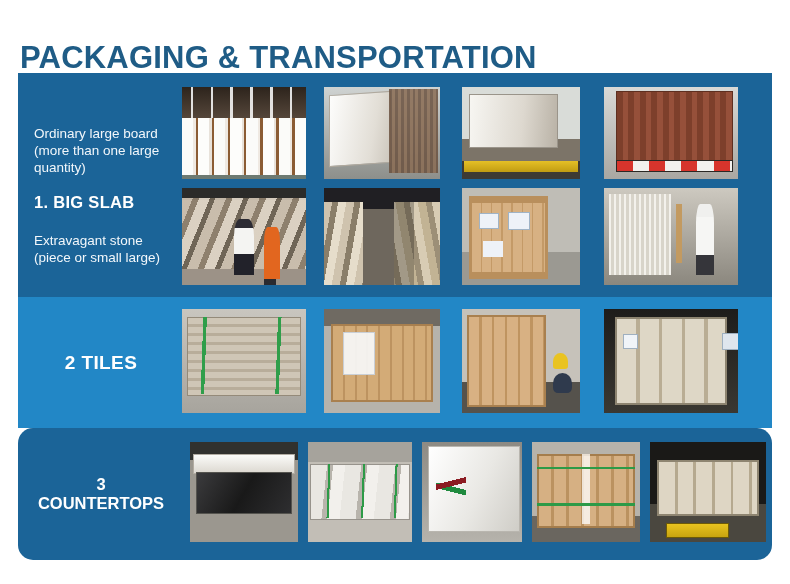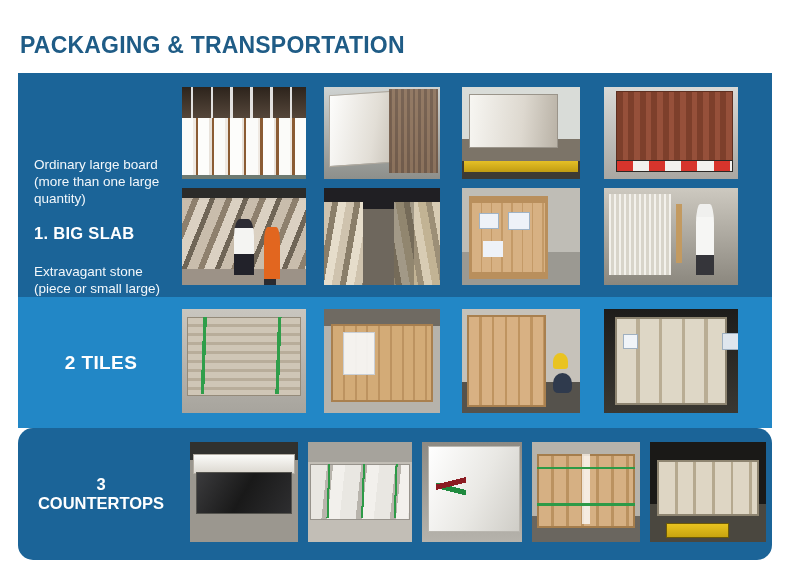--- a/index.html
+++ b/index.html
@@ -11,22 +11,22 @@
   }
   #slide {
     position: relative;
     width: 790px; height: 584px;
     background: #ffffff;
   }
 
   
   #title {
     position: absolute;
-    left: 20px; top: 32px;
-    font-size: 23px;
+    left: 20px; top: 40px;
+    font-size: 31px;
     font-weight: bold;
     letter-spacing: 0.2px;
     color: #1f5c86;
     white-space: nowrap;
   }
 
   
   #panel {
     position: absolute;
     left: 18px; top: 73px;
@@ -62,21 +62,21 @@
     font-size: 13.5px;
     line-height: 17px;
     color: #f2f7fb;
   }
   .lab-head {
     font-size: 16.5px;
     font-weight: bold;
     letter-spacing: 0.3px;
     color: #ffffff;
   }
-  .band-1 .labelcol { justify-content: flex-end; padding-top: 20px; }
+  .band-1 .labelcol { justify-content: center; padding-top: 20px; }
   .gap-a { height: 17px; }
   .gap-b { height: 20px; }
   .center-head {
     font-size: 19px; font-weight: bold; color: #ffffff;
     letter-spacing: 0.4px;
     text-align: center;
     width: 100%;
   }
   .center-head.tight { letter-spacing: 0px; font-size: 16.5px; }
 

